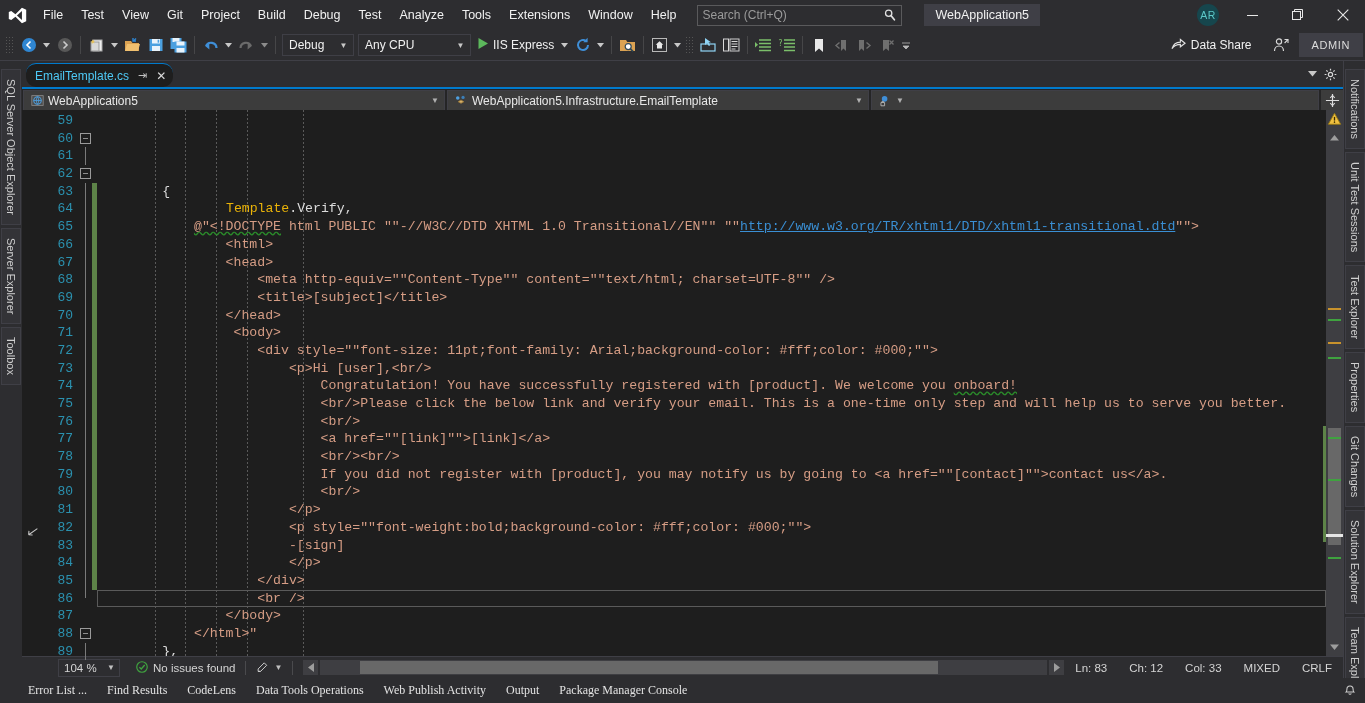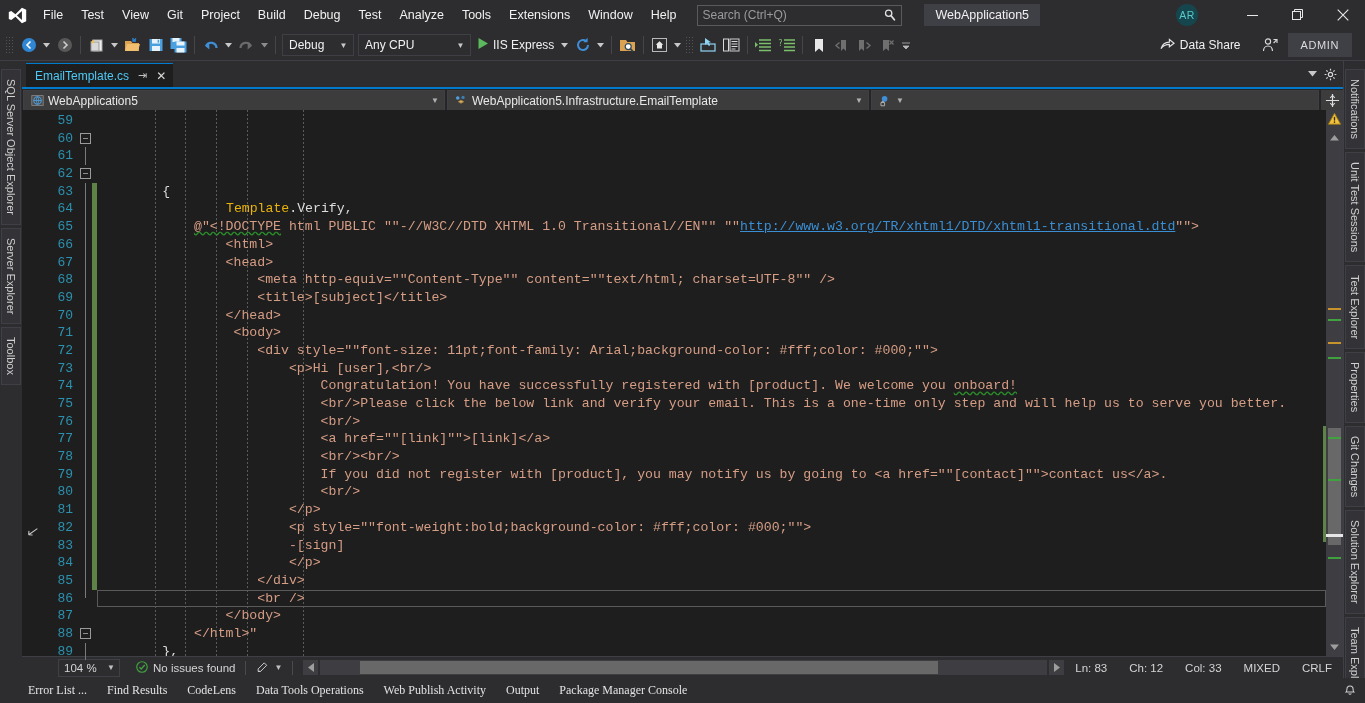--- a/index.html
+++ b/index.html
@@ -35,21 +35,21 @@
   .search-box input::placeholder { color: #9b9b9b; }
   .search-ico { position:absolute; right: 4px; top: 2px; }
   .sln-chip {
     margin-left: 22px; background: #3f3f46; color: #f1f1f1; font-size: 12.5px;
     padding: 4px 11px; line-height: 14px; white-space: nowrap;
   }
   .tb-right { margin-left: auto; display: flex; align-items: center; height: 30px; }
   .avatar {
     width: 22px; height: 22px; border-radius: 50%; background: #16464d; color: #5cc8c8;
     font-size: 10.5px; display:flex; align-items:center; justify-content:center;
-    margin-right: 32px; letter-spacing: .5px;
+    margin-right: 11px; letter-spacing: .5px;
   }
   .wbtn { width: 45px; height: 30px; display:flex; align-items:center; justify-content:center; }
 
   
   .toolbar {
     height: 31px; background: #2d2d30; display: flex; align-items: center;
     flex: 0 0 31px; padding-left: 4px; border-bottom: 1px solid #3f3f46;
   }
   .grip { width: 9px; height: 18px; margin: 0 3px 0 1px;
     background-image: radial-gradient(#555 0.8px, transparent 0.9px);
@@ -62,21 +62,21 @@
     align-items: center; padding: 0 2px 0 6px; color: #f1f1f1; font-size: 12px;
     margin: 0 2px; white-space: nowrap;
   }
   .combo .cb-text { flex: 1; }
   .combo .cb-arrow { width: 15px; text-align: center; color: #c8c8c8; font-size: 8px; }
   .run-btn { display:flex; align-items:center; height: 23px; padding: 0 4px; }
   .run-label { font-size: 12px; color: #f1f1f1; margin-left: 4px; white-space: nowrap;}
   .liveshare { display:flex; align-items:center; margin-left:auto; font-size:12px; color:#f1f1f1; padding: 0 6px; height: 23px;}
   .admin-chip {
     background: #3f3f46; color: #dcdcdc; font-size: 11px; letter-spacing: .6px;
-    padding: 6px 13px; margin-left: 6px; margin-right: 13px;
+    padding: 6px 13px; margin-left: 6px; margin-right: 2px;
   }
 
   
   .main { flex: 1; display: flex; min-height: 0; }
   .rail {
     width: 22px; background: #2d2d30; display: flex; flex-direction: column;
     align-items: center; padding-top: 8px; flex: 0 0 22px;
   }
   .rail.right { border-left: 1px solid #3f3f46; }
   .rail-item {
@@ -85,21 +85,21 @@
     border: 1px solid #3f3f46; cursor: default;
   }
 
   .center { flex: 1; display: flex; flex-direction: column; min-width: 0; background: #252526; }
 
   
   .tabstrip { height: 26px; background: #2d2d30; display: flex; align-items: flex-end; flex: 0 0 26px; position: relative;}
   .tab {
     height: 24px; background: #1e1e1e; border-top: 1px solid #007acc;
     display: flex; align-items: center; padding: 0 4px 0 9px; margin-left: 4px;
-    font-size: 12px; color: #4ec9f5; white-space: nowrap;
+    font-size: 12px; color: #4ec9f5; white-space: nowrap; border-radius: 10px;
   }
   .tab .pin { margin-left: 9px; color: #bfbfbf; font-size: 11px; }
   .tab .x { margin-left: 6px; color: #dcdcdc; font-size: 12px; padding: 0 3px;}
   .tabstrip-right { margin-left: auto; display: flex; align-items: center; height: 26px; padding-right: 4px; }
   .tsr-btn { width: 18px; height: 22px; display: flex; align-items: center; justify-content: center; color: #c8c8c8;}
 
   
   .navbar {
     height: 23px; background: #252526; display: flex; align-items: stretch;
     flex: 0 0 23px; border-top: 2px solid #007acc;

